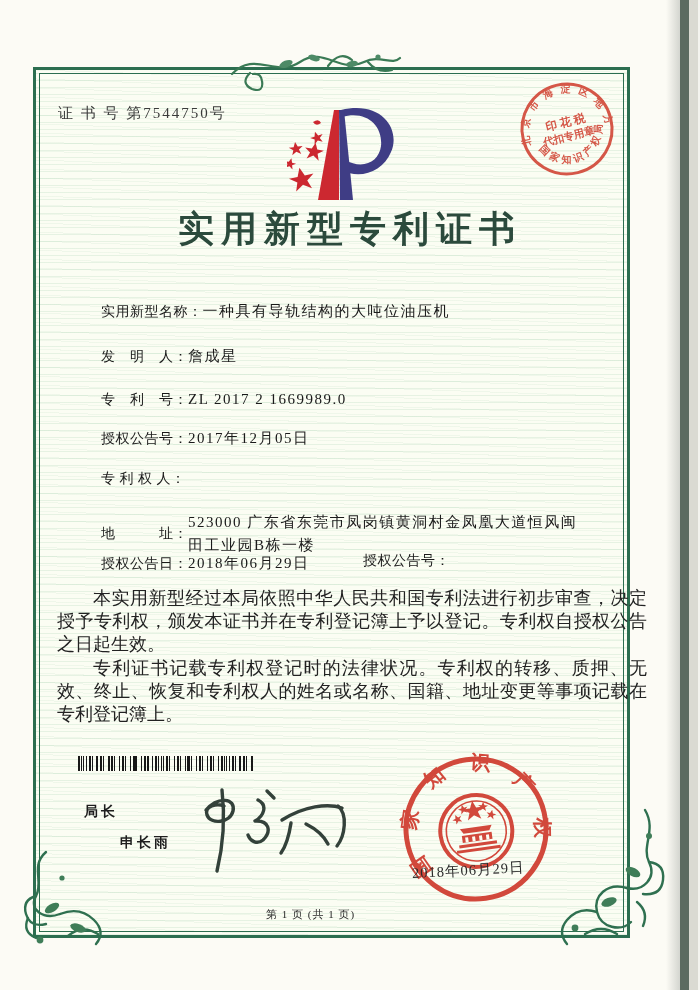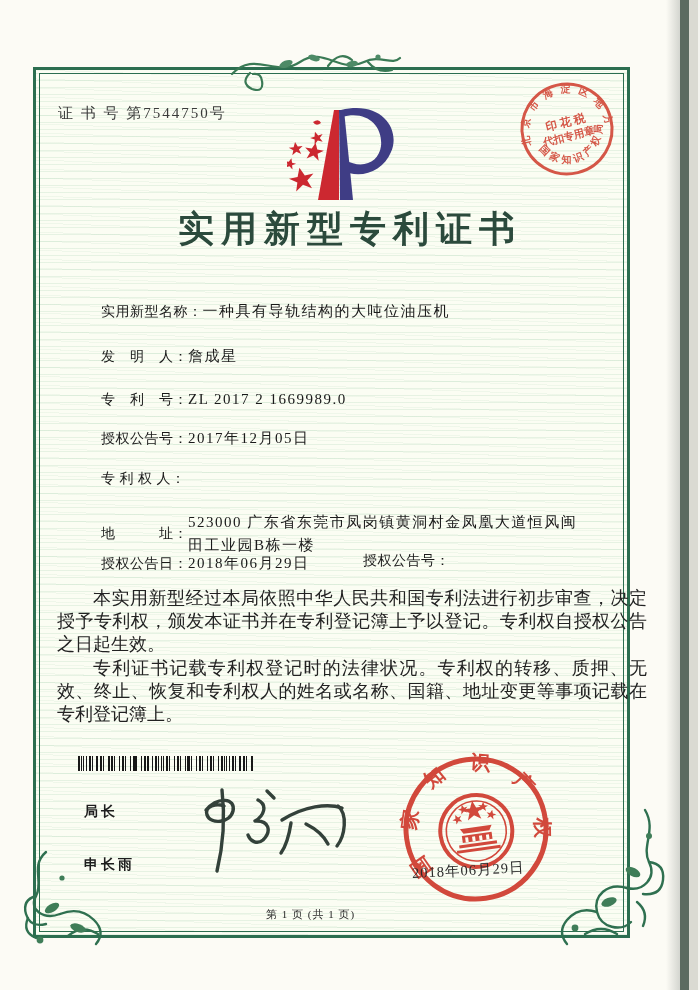--- a/index.html
+++ b/index.html
@@ -49,21 +49,21 @@
   .body-text p { text-indent:2em; }
 
   .barcode { position:absolute; left:78px; top:756px; width:175px; height:15px;
     background:
       repeating-linear-gradient(90deg,#181818 0 2px,transparent 2px 3px,#181818 3px 4px,transparent 4px 8px,#181818 8px 9px,transparent 9px 11px),
       repeating-linear-gradient(90deg,transparent 0 5px,#181818 5px 6px,transparent 6px 13px);
   }
 
   .official { position:absolute; left:84px; font-family:"Liberation Sans", sans-serif;
     font-size:14px; font-weight:600; letter-spacing:3px; color:#1e1e1e; }
-  .official-title{ top:803px; } .official-name{ top:856px; }
+  .official-title{ top:803px; } .official-name{ top:834px;margin-left:36px; }
   .signature { position:absolute; left:178px; top:778px; }
 
   .seal { position:absolute; left:400px; top:753px; transform:rotate(-8deg); opacity:0.92; }
   .seal-date { position:absolute; left:412px; top:861px; font-size:14.5px; letter-spacing:1px;
     color:#2b2b2b; transform:rotate(-3deg); z-index:5; }
 
   .footer-page { position:absolute; left:266px; top:907px; font-size:11px; letter-spacing:1px; color:#2b2b2b; }
 
   .orn { position:absolute; }
   .orn-top { left:228px; top:40px; }

